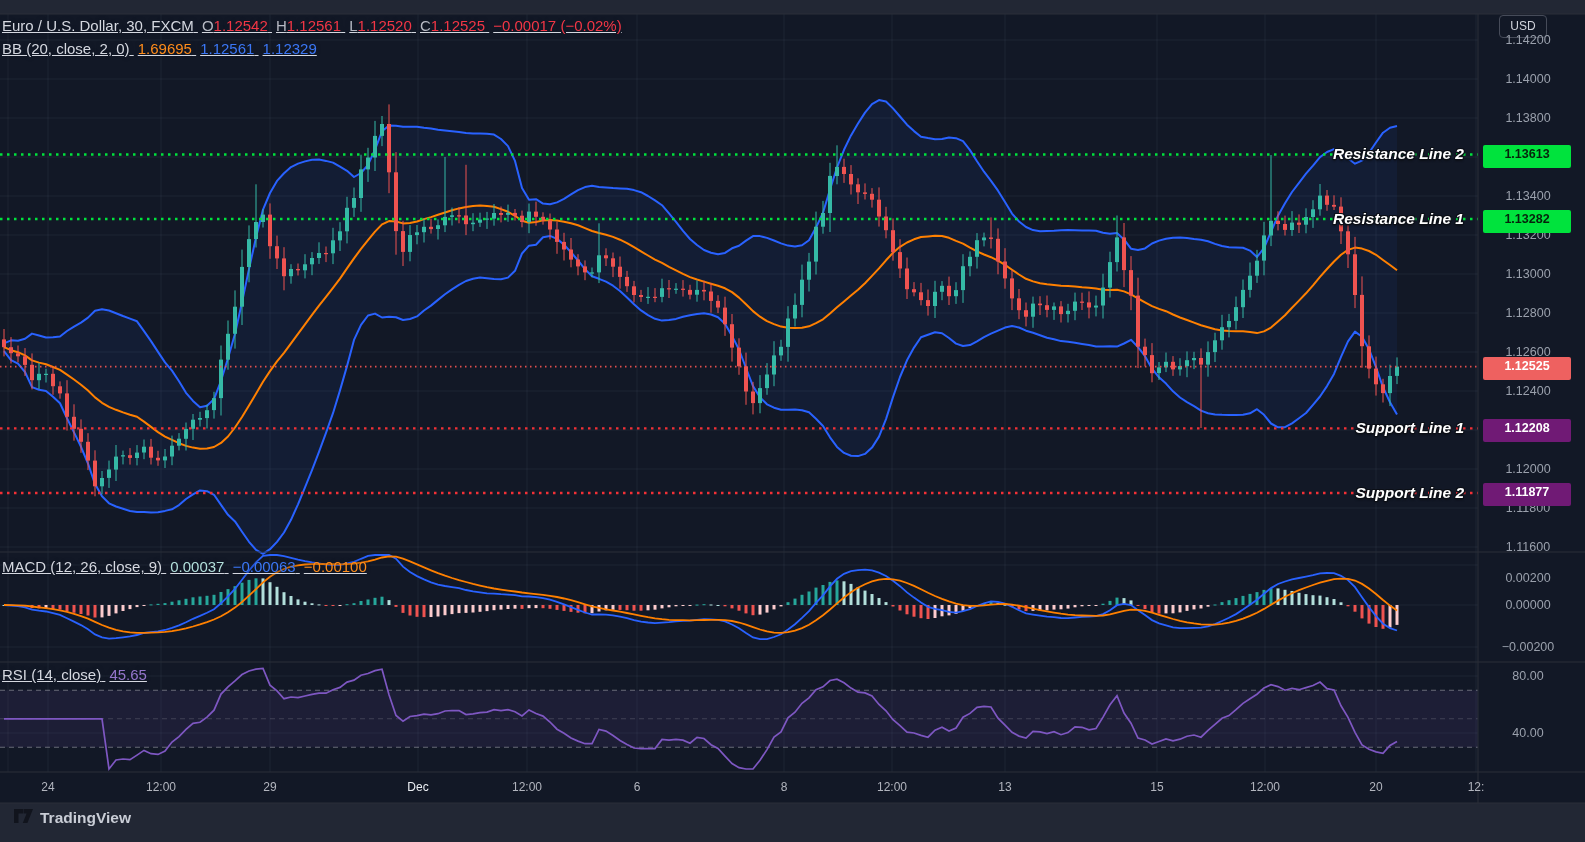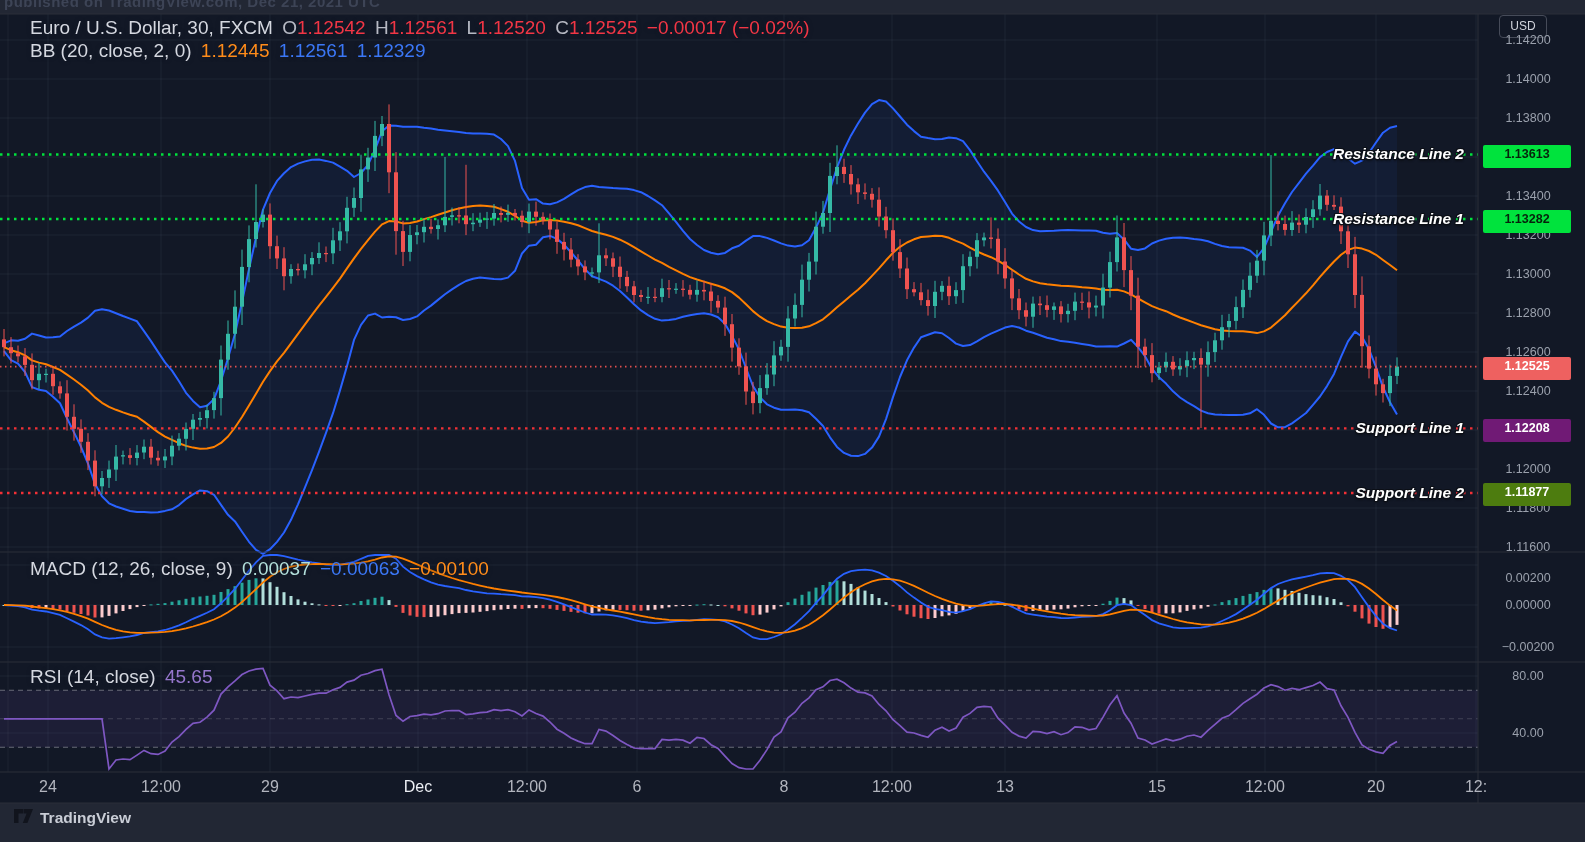--- a/index.html
+++ b/index.html
@@ -4,48 +4,47 @@
 <style>
   html,body{margin:0;padding:0;background:#222734;}
   #app{position:relative;width:1585px;height:842px;background:#222734;overflow:hidden;
        font-family:"Liberation Sans","DejaVu Sans",sans-serif;}
   .abs{position:absolute;}
   #watermark{left:0;top:0;width:1585px;height:13px;overflow:hidden;color:#3d4456;
              font-weight:bold;font-size:15px;}
   #watermark span{position:relative;top:-7px;left:4px;letter-spacing:.5px;}
   #plot-svg{left:0;top:0;}
   
-  .legend{left:30px;color:#d5d8e0;font-size:19px;white-space:nowrap;text-shadow:0 0 4px #121826;}
+  .legend{left:2px;color:#d5d8e0;font-size:15px;white-space:nowrap;text-shadow:0 0 4px #121826;text-decoration:underline;}
   .lg-gray{color:#d5d8e0;} .lg-dim{color:#b7bac4;}
   .lg-red{color:#f23645;} .lg-blue{color:#3b77f6;} .lg-orange{color:#ff8c1a;}
   .lg-teal{color:#b2dfdb;} .lg-purple{color:#9576cc;text-align:center;}
   .legend .val{margin-left:4px;}
   
   .tick{position:absolute;left:1486px;width:84px;text-align:center;color:#9aa0ac;
         font-size:12.5px;height:16px;line-height:16px;}
   .badge{position:absolute;left:1483px;width:88px;height:23px;line-height:19px;text-align:center;
          font-size:12.5px;font-weight:bold;border-radius:2px;}
   .lvl-label{position:absolute;left:950px;width:514px;text-align:right;font-size:15.5px;
              font-weight:bold;font-style:italic;color:#ffffff;height:18px;line-height:18px;
              text-shadow:-1px -1px 0 #0c0f16,1px -1px 0 #0c0f16,-1px 1px 0 #0c0f16,1px 1px 0 #0c0f16,0 2px 2px #0c0f16;}
   .t-tick{position:absolute;width:70px;margin-left:-35px;text-align:center;color:#b2b5be;
-          font-size:16px;top:779px;height:16px;line-height:16px;}
+          font-size:12px;top:779px;height:16px;line-height:16px;}
   .t-tick.bold{color:#eceff4;font-weight:normal;}
   #usd-btn{left:1499px;top:15px;width:46px;height:21px;border:1px solid #464b59;border-radius:4px;
            color:#d1d4dc;font-size:12px;text-align:center;line-height:21px;background:#121826;cursor:pointer;}
   #footer{left:14px;top:809px;height:24px;display:flex;align-items:flex-start;color:#c9cdd6;
           font-size:15.5px;font-weight:bold;}
   #tv-mark{margin-right:7px;}
 </style>
 </head>
 <body>
 
 <div id="app">
 
-  <div id="watermark" class="abs"><span>published on TradingView.com, Dec 21, 2021 UTC</span></div>
 
   <svg id="plot-svg" class="abs" width="1585" height="842">
       <rect x="0" y="14" width="1585" height="789" fill="#121826"></rect>
       <rect x="0" y="690.25" width="1478" height="57" fill="rgba(126,87,194,0.10)"></rect>
       <line x1="48" y1="14" x2="48" y2="772" stroke="rgba(165,180,215,0.08)" stroke-width="1"></line>
       <line x1="161" y1="14" x2="161" y2="772" stroke="rgba(165,180,215,0.08)" stroke-width="1"></line>
       <line x1="270" y1="14" x2="270" y2="772" stroke="rgba(165,180,215,0.08)" stroke-width="1"></line>
       <line x1="418" y1="14" x2="418" y2="772" stroke="rgba(165,180,215,0.08)" stroke-width="1"></line>
       <line x1="527" y1="14" x2="527" y2="772" stroke="rgba(165,180,215,0.08)" stroke-width="1"></line>
       <line x1="637" y1="14" x2="637" y2="772" stroke="rgba(165,180,215,0.08)" stroke-width="1"></line>
@@ -703,21 +702,21 @@
     <span class="lg-gray">Euro / U.S. Dollar, 30, FXCM</span>
     <span class="lg-dim val">O</span><span class="lg-red">1.12542</span>
     <span class="lg-dim val">H</span><span class="lg-red">1.12561</span>
     <span class="lg-dim val">L</span><span class="lg-red">1.12520</span>
     <span class="lg-dim val">C</span><span class="lg-red">1.12525</span>
     <span class="lg-red val">−0.00017 (−0.02%)</span>
   </div>
 
   <div class="abs legend" style="top:40px;">
     <span class="lg-gray">BB (20, close, 2, 0)</span>
-    <span class="lg-orange val">1.12445</span>
+    <span class="lg-orange val">1.69695</span>
     <span class="lg-blue val">1.12561</span>
     <span class="lg-blue val">1.12329</span>
   </div>
 
   <div class="abs legend" style="top:558px;">
     <span class="lg-gray">MACD (12, 26, close, 9)</span>
     <span class="lg-teal val">0.00037</span>
     <span class="lg-blue val">−0.00063</span>
     <span class="lg-orange val">−0.00100</span>
   </div>
@@ -751,21 +750,21 @@
       <div class="tick" style="top:639px">−0.00200</div>
       <div class="tick" style="top:668px">80.00</div>
       <div class="tick" style="top:725px">40.00</div>
       <div class="lvl-label" style="top:145.46499999999648px">Resistance Line 2</div>
       <div class="badge" style="top:144.96499999999648px;background:#00e33d;color:#06230c">1.13613</div>
       <div class="lvl-label" style="top:210.00999999999934px">Resistance Line 1</div>
       <div class="badge" style="top:209.50999999999934px;background:#00e33d;color:#06230c">1.13282</div>
       <div class="lvl-label" style="top:419.4399999999988px">Support Line 1</div>
       <div class="badge" style="top:418.9399999999988px;background:#701a75;color:#ffffff">1.12208</div>
       <div class="lvl-label" style="top:483.9849999999973px">Support Line 2</div>
-      <div class="badge" style="top:483.4849999999973px;background:#4d7c0f;color:#ffffff">1.11877</div>
+      <div class="badge" style="top:483.4849999999973px;background:#701a75;color:#ffffff">1.11877</div>
       <div class="badge" style="top:357.1249999999965px;background:#ee6160;color:#ffffff">1.12525</div>
       <div class="t-tick" style="left:48px">24</div>
       <div class="t-tick" style="left:161px">12:00</div>
       <div class="t-tick" style="left:270px">29</div>
       <div class="t-tick bold" style="left:418px">Dec</div>
       <div class="t-tick" style="left:527px">12:00</div>
       <div class="t-tick" style="left:637px">6</div>
       <div class="t-tick" style="left:784px">8</div>
       <div class="t-tick" style="left:892px">12:00</div>
       <div class="t-tick" style="left:1005px">13</div>

